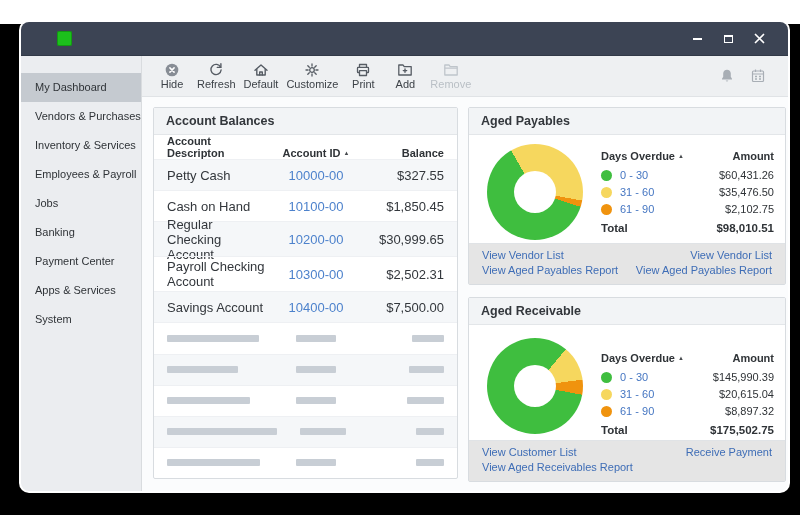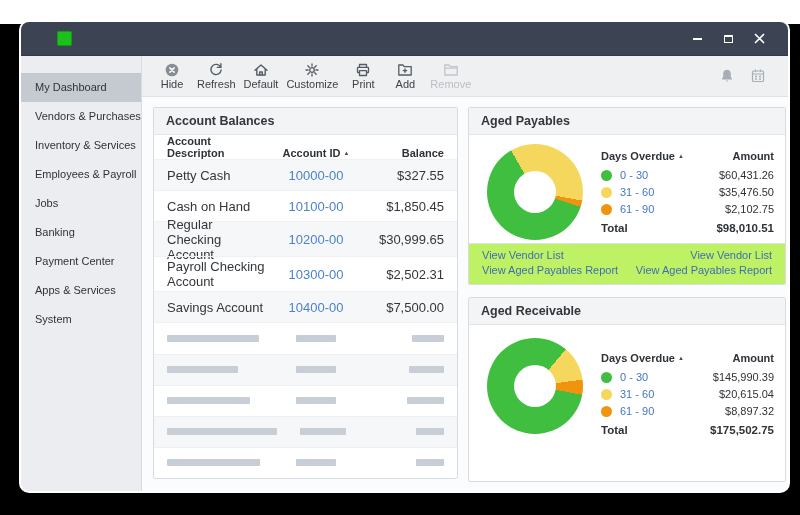--- a/index.html
+++ b/index.html
@@ -55,21 +55,21 @@
   .col-bal{width:80px;text-align:right}
   .tbl-row{display:flex;align-items:center;height:28px;padding:3px 13px;font-size:13px;color:#33373c;border-top:1px solid #eef0f3}
   .tbl-row.stripe{background:#f5f7f9}
   .id-link{color:#4d82cc;cursor:pointer}
   .sort{font-size:6px;color:#46494d;vertical-align:2px;margin-left:3px}
 
   .skel{height:7px;background:#c8ced5;border-radius:1px}
   .skel-wrap-id{width:96px;display:flex;justify-content:center}
   .skel-wrap-bal{width:80px;display:flex;justify-content:flex-end}
 
-  .panel-footer{margin-top:auto;background:#bef264;border-top:1px solid #e0e3e6;padding:4px 13px 6px;font-size:11px;flex-shrink:0}
+  .panel-footer{margin-top:auto;background:#e5e5e5;border-top:1px solid #e0e3e6;padding:4px 13px 6px;font-size:11px;flex-shrink:0}
   .f-line{display:flex;justify-content:space-between;line-height:15px}
   .link{color:#3e6db6;cursor:pointer}
 
   
   .chart-body{position:relative;flex:1}
   .donut{position:absolute;width:96px;height:96px;border-radius:50%}
   .donut .hole{position:absolute;inset:27px;background:#fff;border-radius:50%}
   .panel-ap .donut{left:18px;top:9px}
   .panel-ar .donut{left:18px;top:13px}
   .legend{position:absolute;right:11px;width:173px;font-size:11px}
@@ -355,19 +355,28 @@
                   <span class="dot" style="background: rgb(240, 147, 14);"></span>
                   <span class="lg-label">61 - 90</span>
                   <span class="lg-amt">$8,897.32</span>
                 </div>
                 <div class="lg-total">
                   <span>Total</span>
                   <span class="lg-amt">$175,502.75</span>
                 </div>
               </div>
             </div>
+            <div class="panel-footer">
+              <div class="f-line">
+                <span class="link">View Customer List</span>
+                <span class="link">Receive Payment</span>
+              </div>
+              <div class="f-line">
+                <span class="link">View Aged Receivables Report</span>
+              </div>
+            </div>
           </div>
         </div>
 
       </div>
     </div>
   </div>
 </div>
 
 </body></html>

